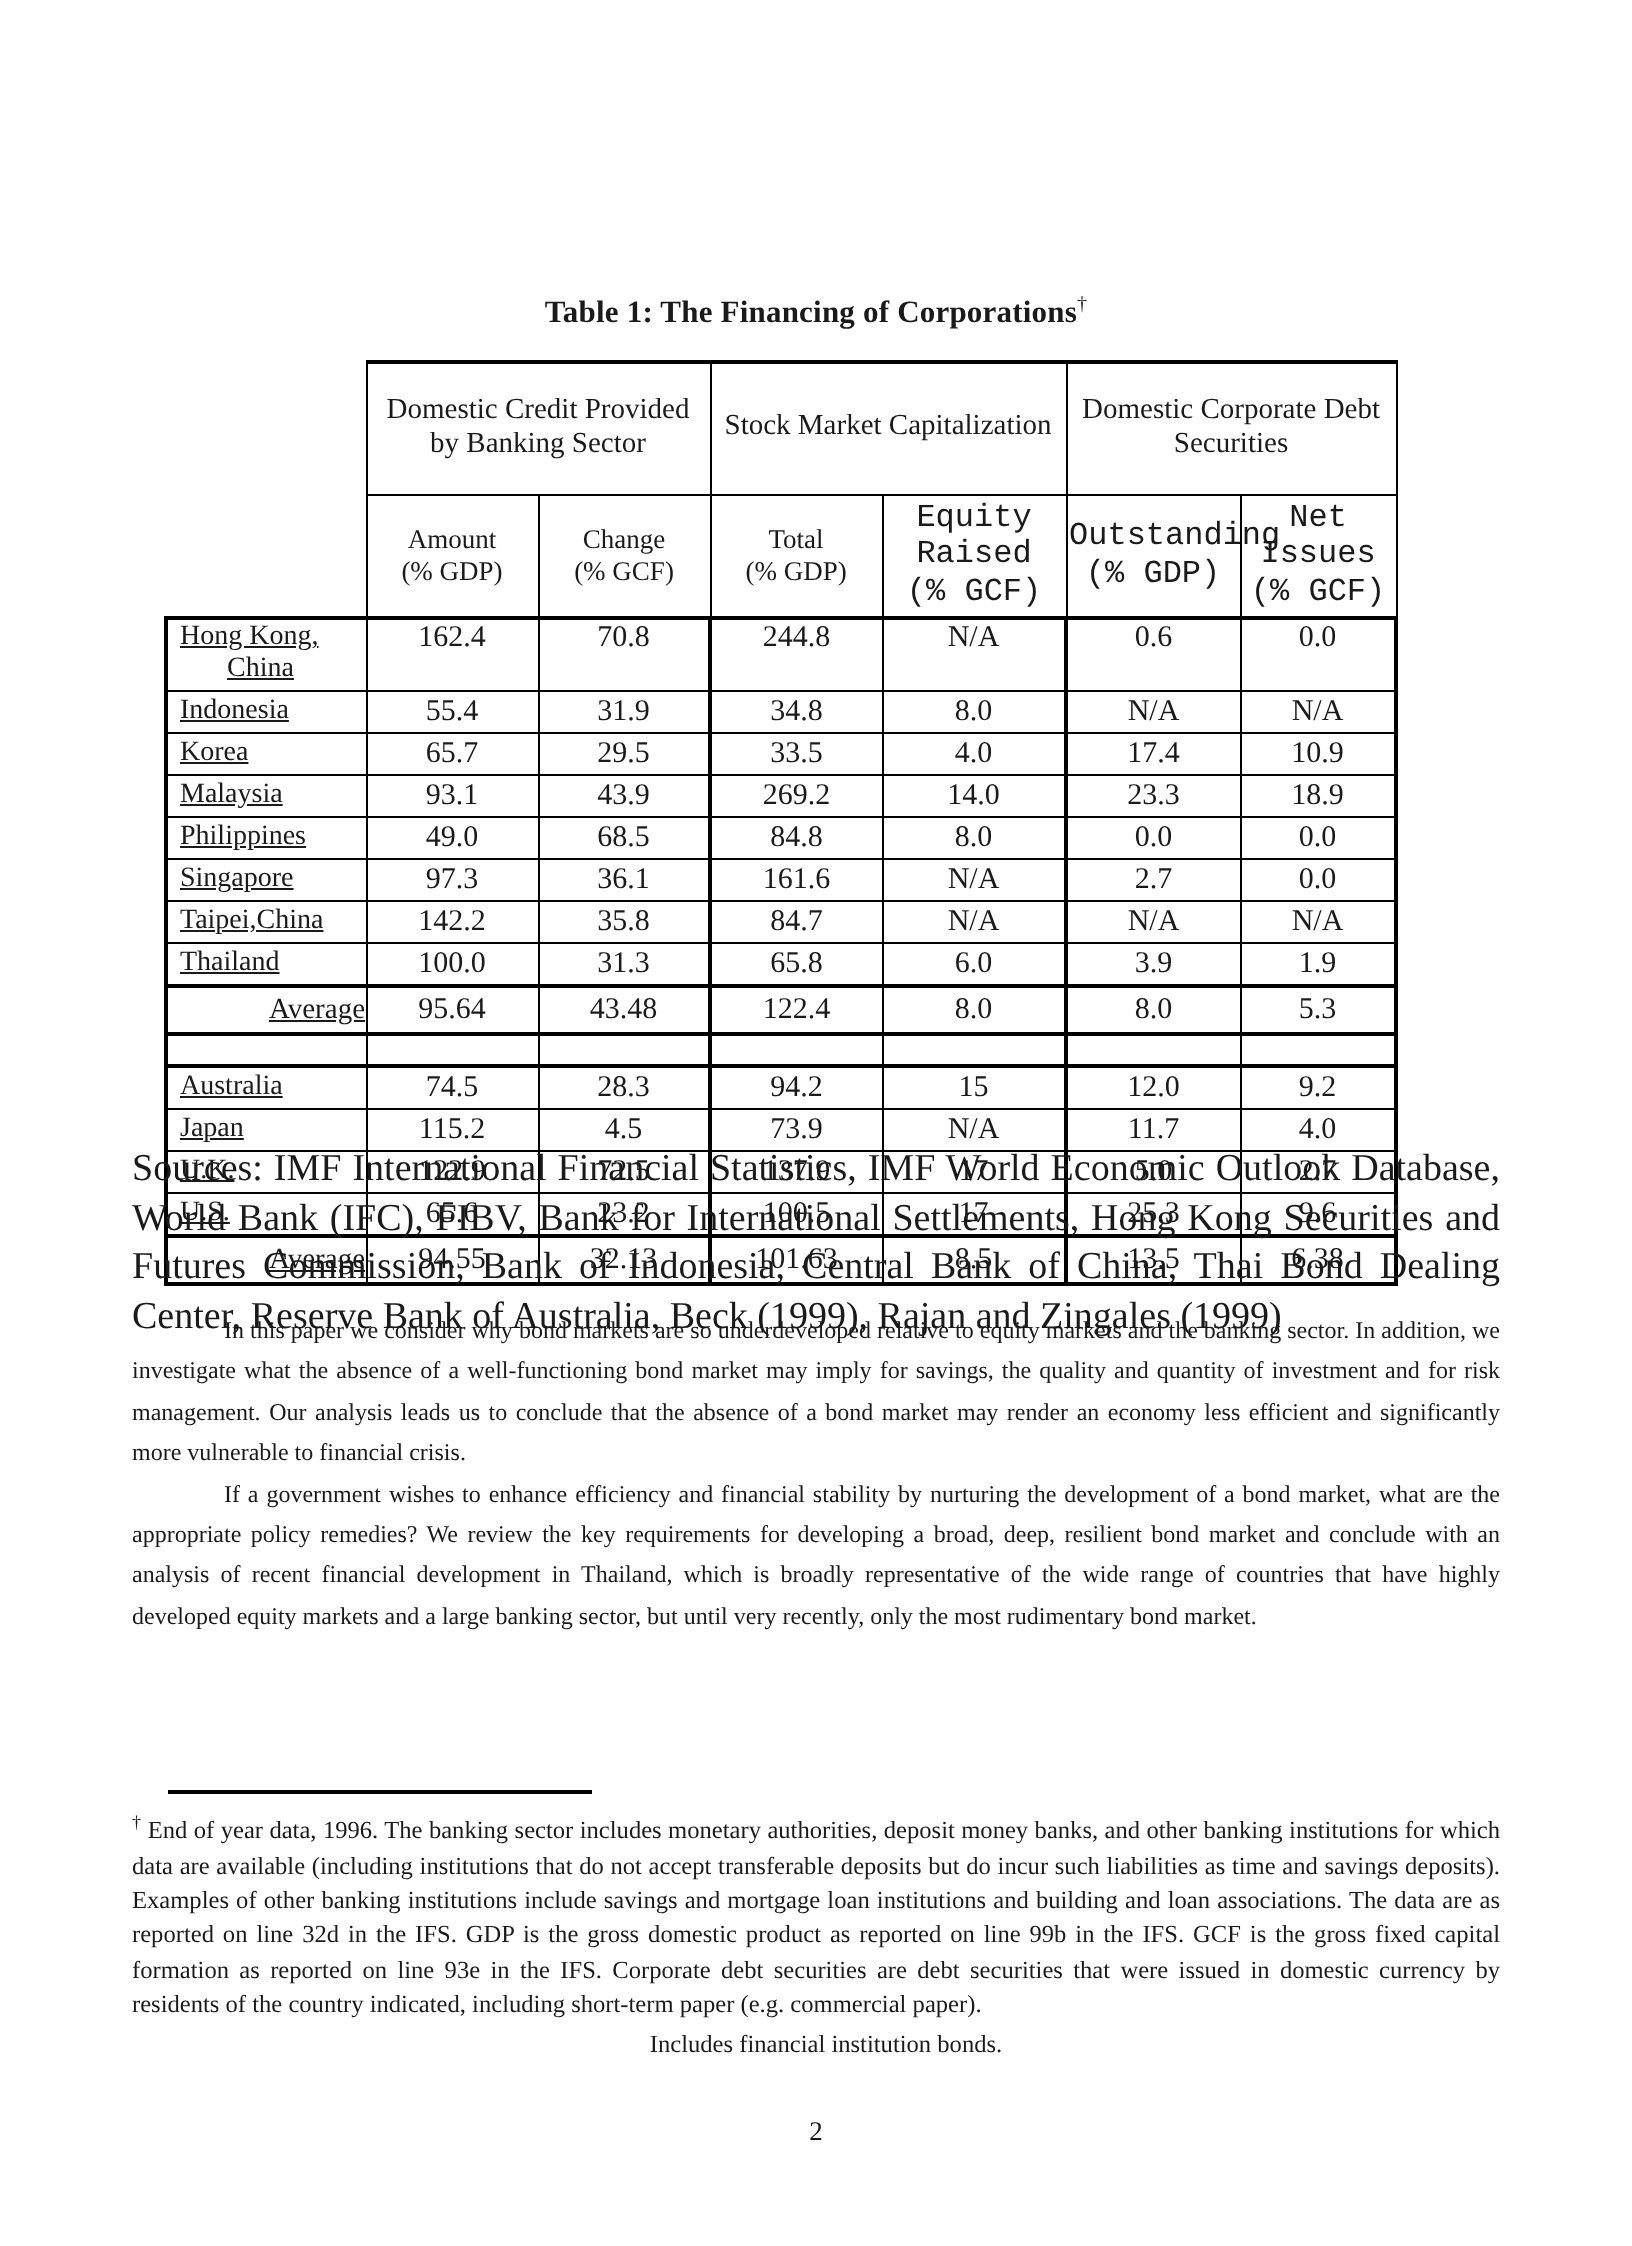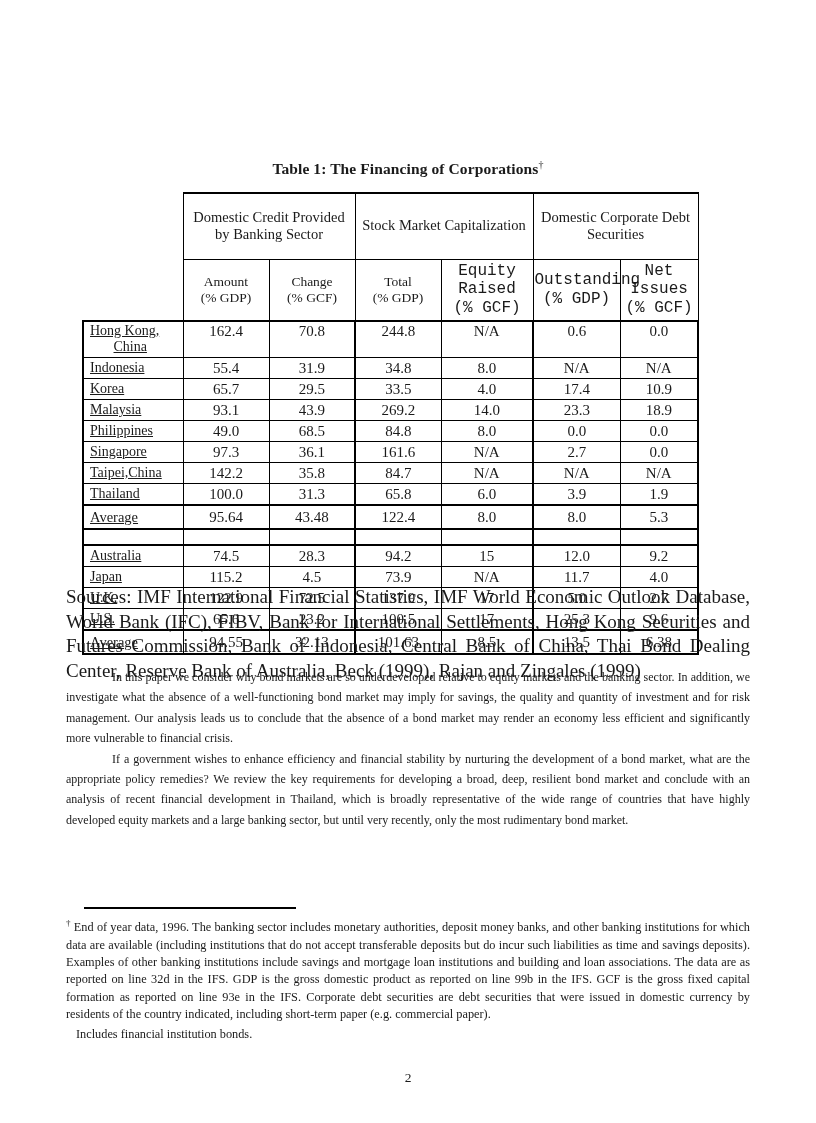--- a/index.html
+++ b/index.html
@@ -11,21 +11,21 @@
     width: 816px;
     height: 1123px;
     position: relative;
     font-family: "Liberation Serif", "DejaVu Serif", serif;
     color: #1a1a1a;
     overflow: hidden;
   }
 
   .page {
     position: absolute;
-    left: 0; top: 16px;
+    left: 0; top: 4px;
     width: 816px;
     height: 938px;
   }
 
   
   .table-title {
     position: absolute;
     left: 0;
     top: 143px;
     width: 816px;
@@ -103,21 +103,21 @@
     text-align: center;
     font-size: 15px;
     height: 20px;
   }
   tr.row-hk td.country { height: 34px; vertical-align: top; padding-top: 1px !important;}
   tr.row-hk td.num { vertical-align: top; padding-top: 1px !important; }
   .hk-l1 { display:block; text-align:left; }
   .hk-l2 { display:block; text-align:center; padding-right: 12px; }
 
   td.avg-label {
-    text-align: left;
+    text-align: right;
     padding-left: 6px !important;
     font-weight: bold;
     font-size: 14.5px;
     height: 22px;
   }
 
   
   tr.spacer td { height: 14px; }
   tr.spacer td.country { border-left: 1px solid #000; border-right: 1px solid #000; }
 
@@ -172,21 +172,21 @@
     top: 901px;
     width: 684px;
     font-size: 12.3px;
     line-height: 1.42;
     text-align: justify;
   }
   .footnote p { margin: 0; }
   .footnote sup { font-size: 9px; vertical-align: super; }
   .fn-last {
     text-indent: 10px;
-    text-align: left;
+    text-align: center;
     margin-top: 2px !important;
   }
 
   
   .page-number {
     position: absolute;
     left: 0;
     top: 1054px;
     width: 816px;
     text-align: center;

